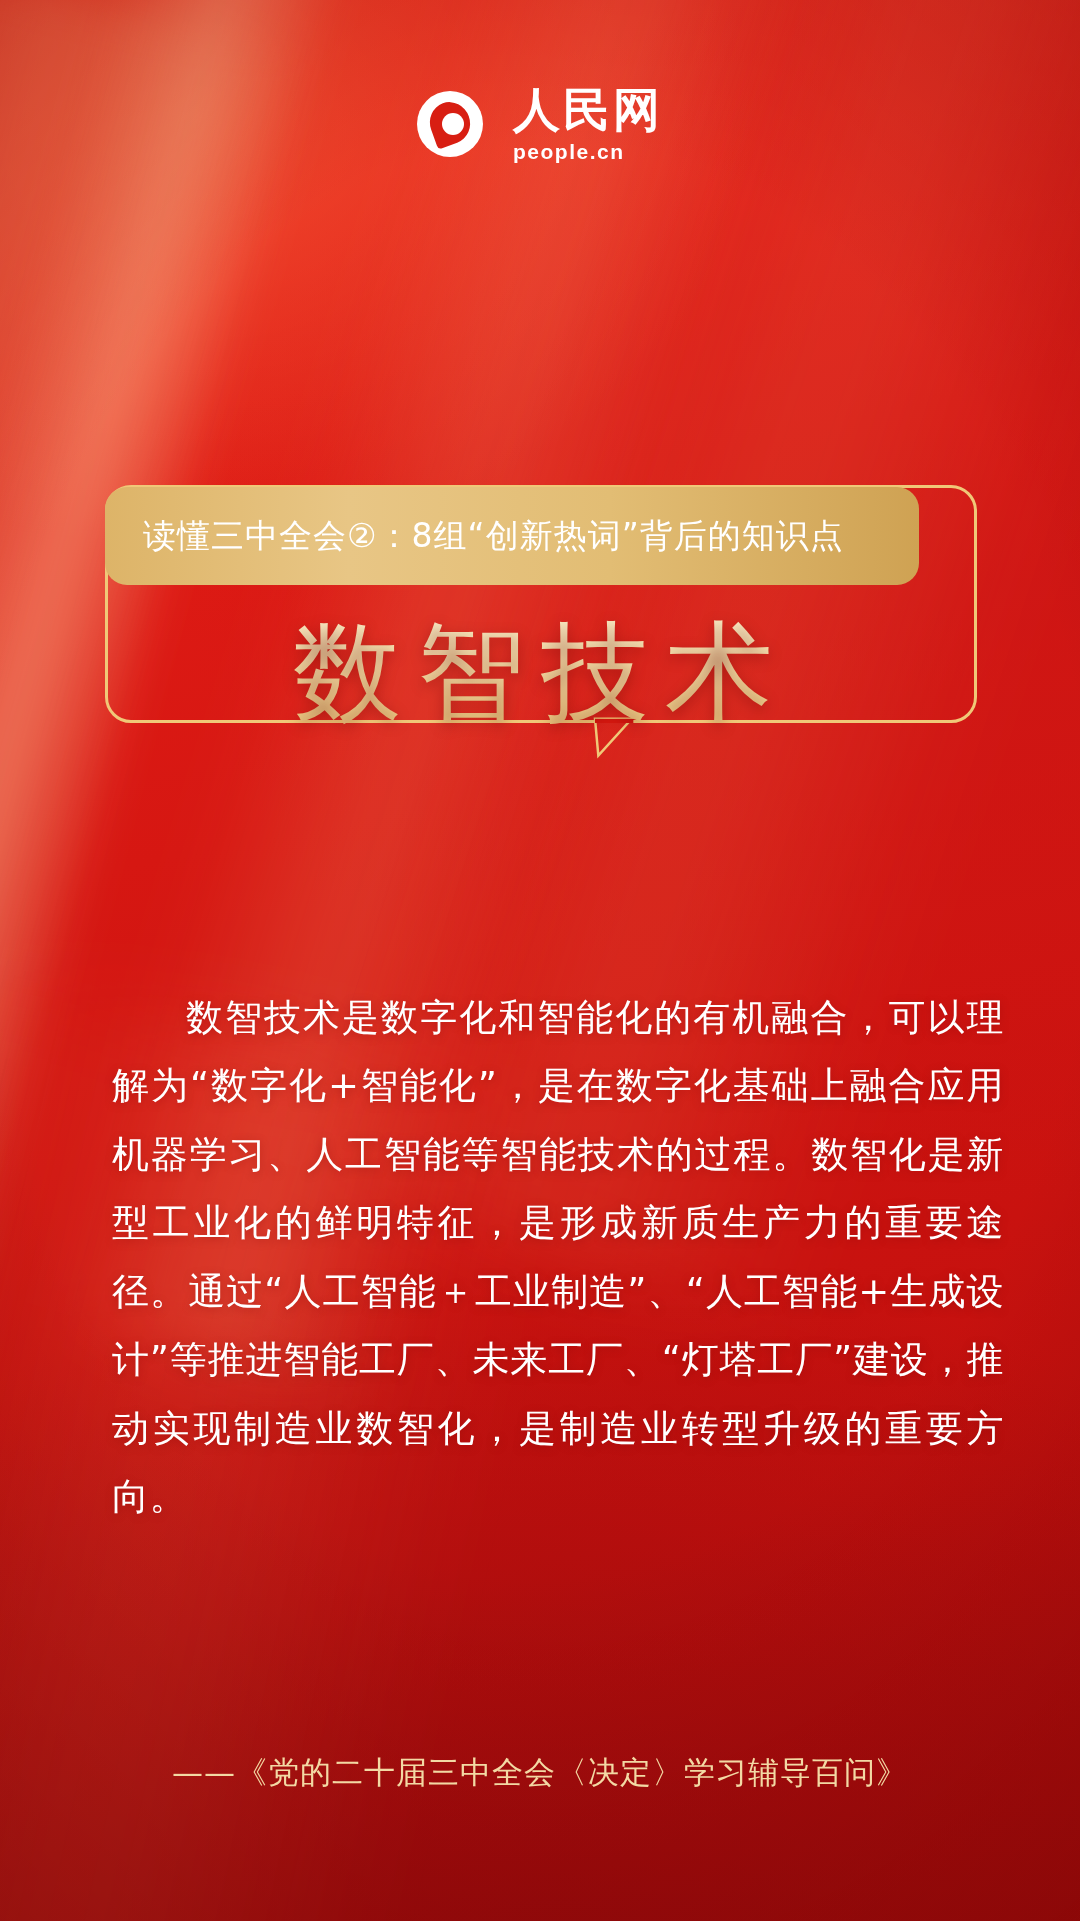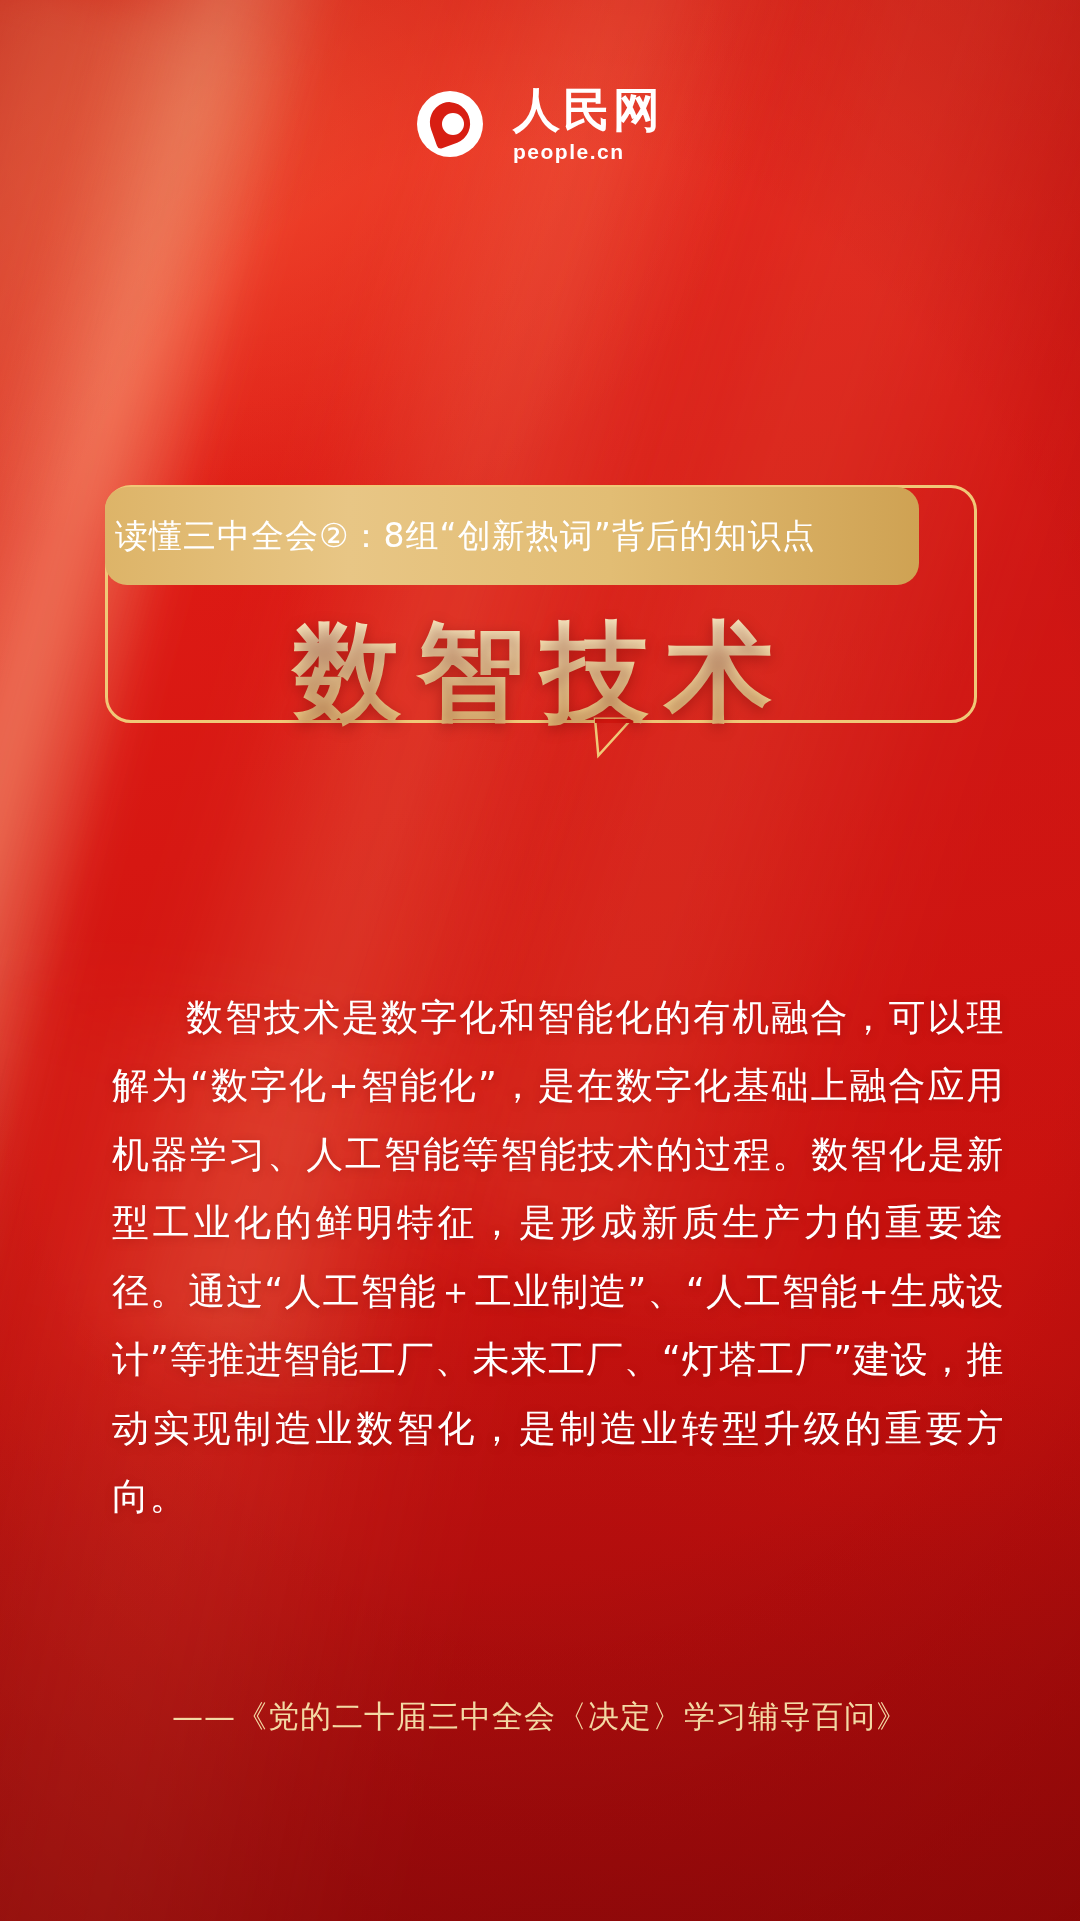--- a/index.html
+++ b/index.html
@@ -146,38 +146,38 @@
     position: absolute;
     left: 105px;
     top: 487px;
     width: 814px;
     height: 98px;
     border-radius: 22px 22px 22px 22px;
     background: linear-gradient(90deg, #ddb468 0%, #e8c685 30%, #e2bd74 62%, #cfa253 100%);
     display: flex;
     align-items: center;
     box-sizing: border-box;
-    padding-left: 10px;
+    padding-left: 38px;
   }
   .ribbon-text {
     font-family: "DejaVu Sans", "Liberation Sans", sans-serif;
     font-size: 33px;
     color: #ffffff;
     letter-spacing: 1px;
     font-weight: 500;
     white-space: nowrap;
   }
   .headline {
     position: absolute;
     left: 105px;
     top: 600px;
     width: 872px;
     text-align: center;
     font-family: "DejaVu Sans", "Liberation Sans", sans-serif;
-    font-weight: 700;
+    font-weight: 400;
     font-size: 108px;
     letter-spacing: 16px;
     background: linear-gradient(180deg, #fdf0cf 0%, #f7dfa7 45%, #e9c172 100%);
     -webkit-background-clip: text;
     background-clip: text;
     color: transparent;
     text-shadow: 0 4px 14px rgba(90,0,0,0.35);
   }
 
   
@@ -194,21 +194,21 @@
     text-indent: 74px;
     letter-spacing: 0.5px;
     text-shadow: 0 2px 8px rgba(120,0,0,0.35);
     margin-left: 16px;
   }
 
   
   .source {
     position: absolute;
     left: 0; right: 0;
-    top: 1696px;
+    top: 1752px;
     text-align: center;
     font-family: "DejaVu Sans", "Liberation Sans", sans-serif;
     font-size: 31px;
     color: #f3d9a4;
     letter-spacing: 1px;
   }
 </style>
 </head>
 <body>
 

